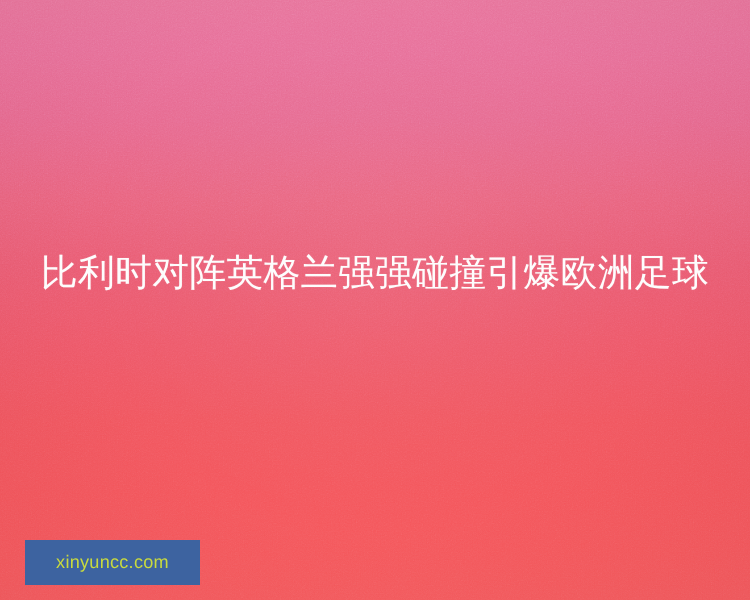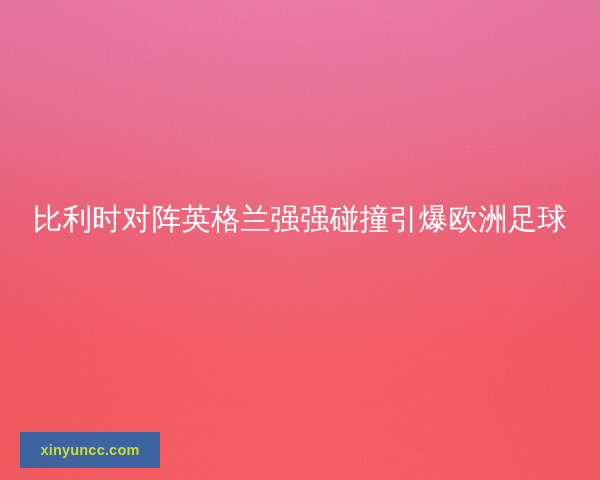--- a/index.html
+++ b/index.html
@@ -75,21 +75,20 @@
     background: #3d63a0;
     display: flex;
     align-items: center;
     justify-content: center;
   }
   .watermark-text {
     color: #c9da3e;
     font-size: 14.5px;
     letter-spacing: 0.2px;
     line-height: 1;
-    font-weight: bold;
   }
 </style>
 </head>
 <body>
 
 <div id="poster">
 
   <svg id="grain" width="600" height="480" viewBox="0 0 600 480" xmlns="http://www.w3.org/2000/svg" aria-hidden="true">
     <defs>
       <filter id="noiseFilter" x="0" y="0" width="100%" height="100%">

